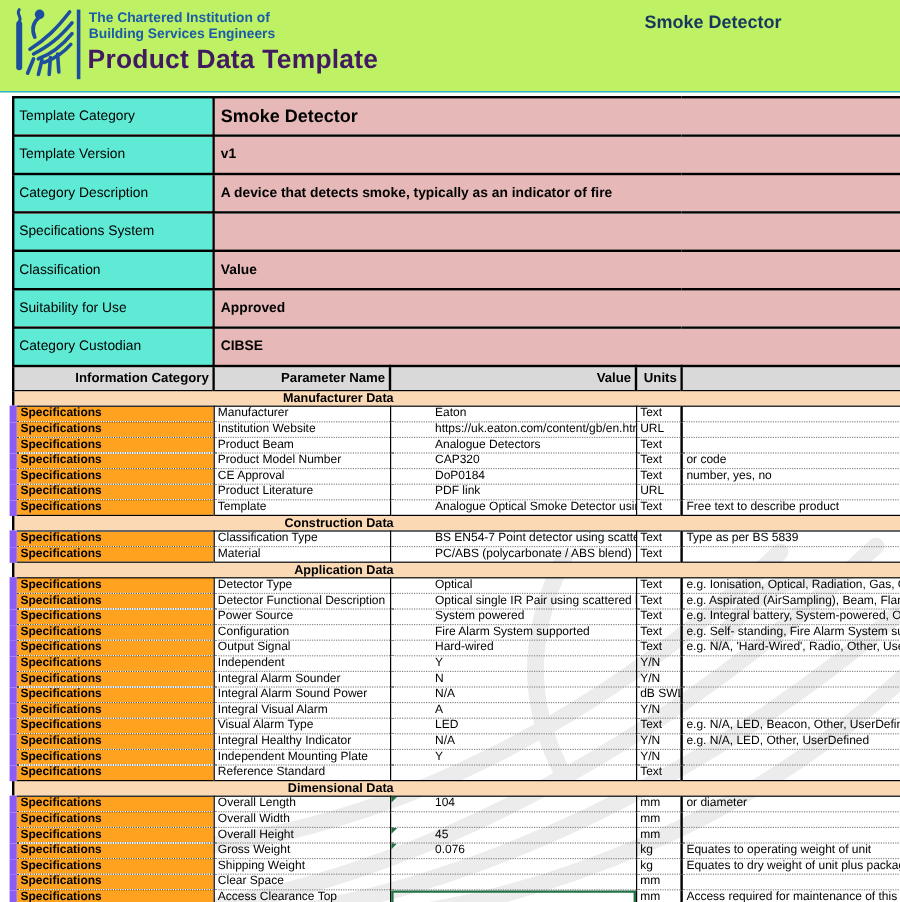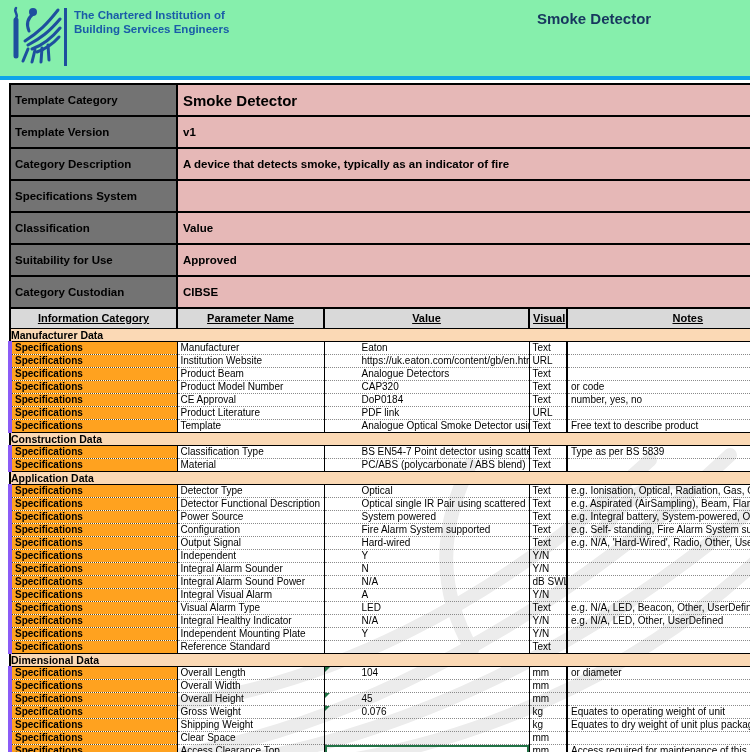--- a/index.html
+++ b/index.html
@@ -1,50 +1,50 @@
 <!DOCTYPE html>
 <html><head>
 <meta charset="utf-8">
 <style>
   html,body{margin:0;padding:0;}
   body{
     width:750px;height:752px;overflow:hidden;background:#fff;position:relative;
     font-family:"Liberation Sans", sans-serif;color:#000;
   }
   
-  .pagehead{position:relative;height:76px;border-bottom:4px solid #0ea5e9;background:#86efac;z-index:2;}
+  .pagehead{position:relative;height:76px;border-bottom:1px solid #0ea5e9;background:#bef264;z-index:2;}
   .emblem{position:absolute;left:8px;top:4px;}
   .emblem-divider{position:absolute;left:64px;top:8px;width:3px;height:58px;background:#1e4f9e;}
   .orgline{position:absolute;left:74px;font-weight:bold;font-size:11.5px;line-height:13px;color:#1a5ca8;}
   .orgline.l1{top:9px;}
   .orgline.l2{top:23px;}
   .pdt-title{position:absolute;left:73px;top:37px;font-weight:bold;font-size:22px;letter-spacing:0.2px;color:#421a62;}
   .doc-title{position:absolute;left:537px;top:10px;font-weight:bold;font-size:15px;color:#17375e;}
   
   .watermark{position:absolute;left:170px;top:425px;z-index:0;}
   
   .sheet{position:relative;z-index:1;margin:3px 0 0 8px;}
   table{border-collapse:collapse;table-layout:fixed;width:798px;}
   td,th{box-sizing:border-box;overflow:hidden;white-space:nowrap;}
   
   tr.meta{height:32px;}
-  th.meta-label{background:#737373;border:2px solid #000;font-size:11.5px;font-weight:bold;text-align:left;padding:0 4px;}
+  th.meta-label{background:#5eead4;border:2px solid #000;font-size:11.5px;font-weight:normal;text-align:left;padding:0 4px;}
   td.meta-value{background:#e6b8b7;border:2px solid #000;font-size:11.5px;font-weight:bold;padding:0 5px;}
   td.meta-value.big{font-size:15px;}
   
   th.colhead{background:#d9d9d9;border:1px solid #000;border-left:2px solid #000;height:20px;
-    font-size:11px;font-weight:bold;text-align:center;padding:0 3px;text-decoration:underline;}
+    font-size:11px;font-weight:bold;text-align:right;padding:0 3px;}
   
   td.band{background:#fbd9b5;border-top:1px solid #000;border-bottom:1px solid #000;
     border-left:2px solid #000;height:12px;padding:0;}
-  .band-label{width:316px;text-align:left;font-weight:bold;font-size:10.5px;line-height:12px;}
+  .band-label{width:316px;text-align:right;font-weight:bold;font-size:10.5px;line-height:12px;}
   
   td.cell{height:12px;line-height:12px;font-size:10px;padding:0 3px;background:transparent;
     border-right:1px solid #000;border-bottom:1px dotted #8a8a8a;}
-  td.spec{background:#ffa21f;font-weight:bold;border-left:4px solid #8b5cf6;border-bottom:1px dotted #5a4a20;}
+  td.spec{background:#ffa21f;font-weight:bold;border-left:6px solid #8b5cf6;border-bottom:1px dotted #5a4a20;}
   td.val{position:relative;padding-left:37px;}
   td.notes{border-left:2px solid #000;border-right:none;}
   td.sel{box-shadow:inset 0 0 0 2px #217346;}
   .tri{position:absolute;top:0;left:0;width:0;height:0;
     border-top:5px solid #217346;border-right:5px solid transparent;}
 </style>
 </head>
 <body>
 
 <div class="pagehead">
@@ -57,20 +57,21 @@
       <path d="M52 15 C41 28 33 34 20 41"></path>
       <path d="M52 24 C43 35 35 41 24 45"></path>
       <path d="M51 33 C44 41 37 45 29 48"></path>
       <path d="M20 45 L15 57 M27 46 L24 58 M34 44 L33 58 M40 41 L41 56"></path>
     </g>
     <circle cx="25" cy="8" r="4" fill="#1e4f9e"></circle>
   </svg>
   <div class="emblem-divider"></div>
   <div class="orgline l1">The Chartered Institution of</div>
   <div class="orgline l2">Building Services Engineers</div>
+  <div class="pdt-title">Product Data Template</div>
   <div class="doc-title">Smoke Detector</div>
 </div>
 
 <svg class="watermark" width="600" height="340" viewBox="0 0 600 340">
   <g fill="none" stroke="#ececec" stroke-width="14" stroke-linecap="round">
     <path d="M 10 330 C 180 300 380 200 560 30"></path>
     <path d="M 60 338 C 230 312 420 225 592 75"></path>
     <path d="M 125 342 C 285 328 465 255 598 125"></path>
     <path d="M 0 280 C 150 262 320 185 480 35"></path>
     <path d="M 300 40 C 268 105 268 165 302 225"></path>
@@ -115,21 +116,21 @@
         <tr class="meta">
           <th class="meta-label">Category Custodian</th>
           <td class="meta-value" colspan="4">CIBSE</td>
         </tr>
       </tbody>
     <tbody>
       <tr>
         <th class="colhead">Information Category</th>
         <th class="colhead">Parameter Name</th>
         <th class="colhead">Value</th>
-        <th class="colhead">Visual</th>
+        <th class="colhead">Units</th>
         <th class="colhead">Notes</th>
       </tr>
     </tbody>
     <tbody id="data-body">
         <tr>
           <td class="band" colspan="5">
             <div class="band-label">Manufacturer Data</div>
           </td>
         </tr>
         <tr>

